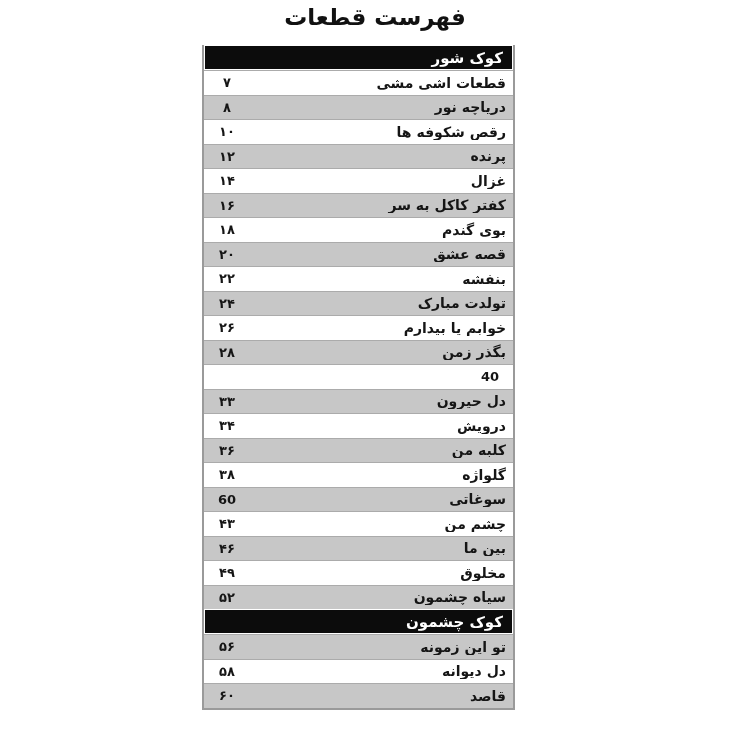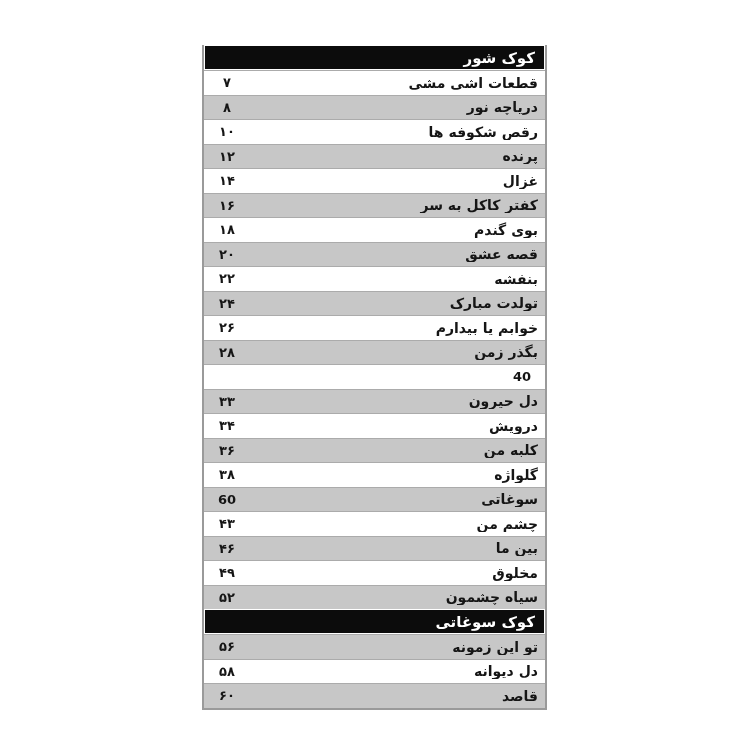--- a/index.html
+++ b/index.html
@@ -24,21 +24,21 @@
     direction: rtl;
     font-size: 23px;
     font-weight: 700;
     color: #111111;
     letter-spacing: 0;
   }
   .toc-table {
     position: absolute;
     left: 202px;
     top: 45px;
-    width: 345px;
+    width: 313px;
     direction: rtl;
     box-sizing: border-box;
     border-left: 2px solid var(--border, #9a9a9a);
     border-right: 2px solid var(--border, #9a9a9a);
     border-bottom: 2px solid var(--border, #9a9a9a);
     background: #ffffff;
   }
   .section-header {
     box-sizing: border-box;
     height: 25px;
@@ -75,20 +75,21 @@
     text-align: center;
     font-size: 13px;
     font-weight: 700;
     color: var(--text, #151515);
   }
 </style>
 </head>
 <body>
 
 <div class="page">
+  <div class="page-title">فهرست قطعات</div>
 
   <div class="toc-table">
       <div class="section-header">کوک شور</div>
       <div class="row">
         <span class="rtitle">قطعات اشی مشی</span>
         <span class="rpage">۷</span>
       </div>
       <div class="row alt">
         <span class="rtitle">دریاچه نور</span>
         <span class="rpage">۸</span>
@@ -165,21 +166,21 @@
         <span class="rpage">۴۶</span>
       </div>
       <div class="row">
         <span class="rtitle">مخلوق</span>
         <span class="rpage">۴۹</span>
       </div>
       <div class="row alt">
         <span class="rtitle">سیاه چشمون</span>
         <span class="rpage">۵۲</span>
       </div>
-      <div class="section-header">کوک سوغاتی</div>
+      <div class="section-header">کوک چشمون</div>
       <div class="row alt">
         <span class="rtitle">تو این زمونه</span>
         <span class="rpage">۵۶</span>
       </div>
       <div class="row">
         <span class="rtitle">دل دیوانه</span>
         <span class="rpage">۵۸</span>
       </div>
       <div class="row alt">
         <span class="rtitle">قاصد</span>

